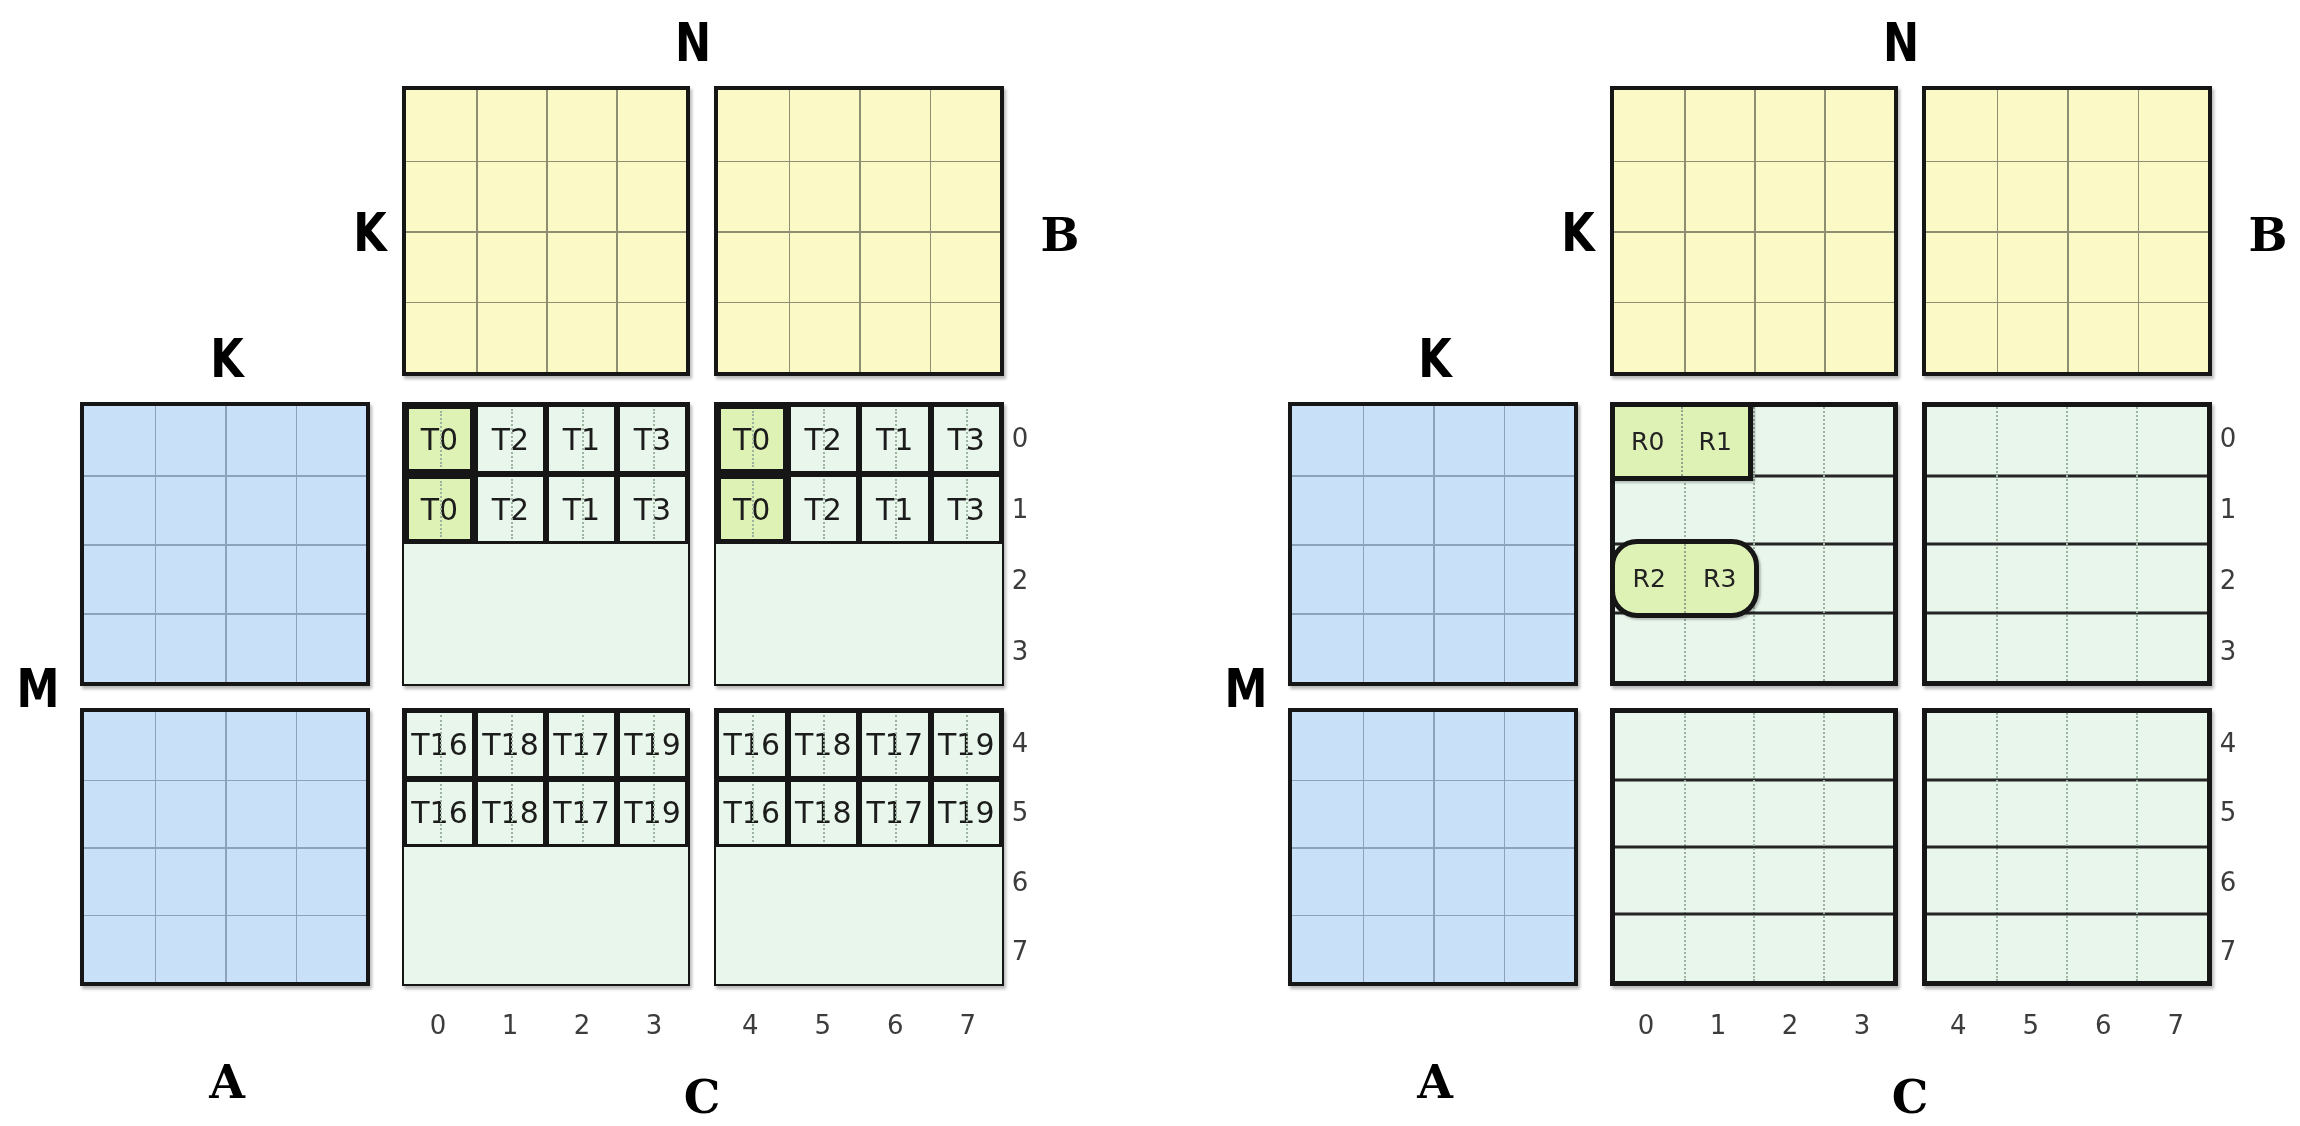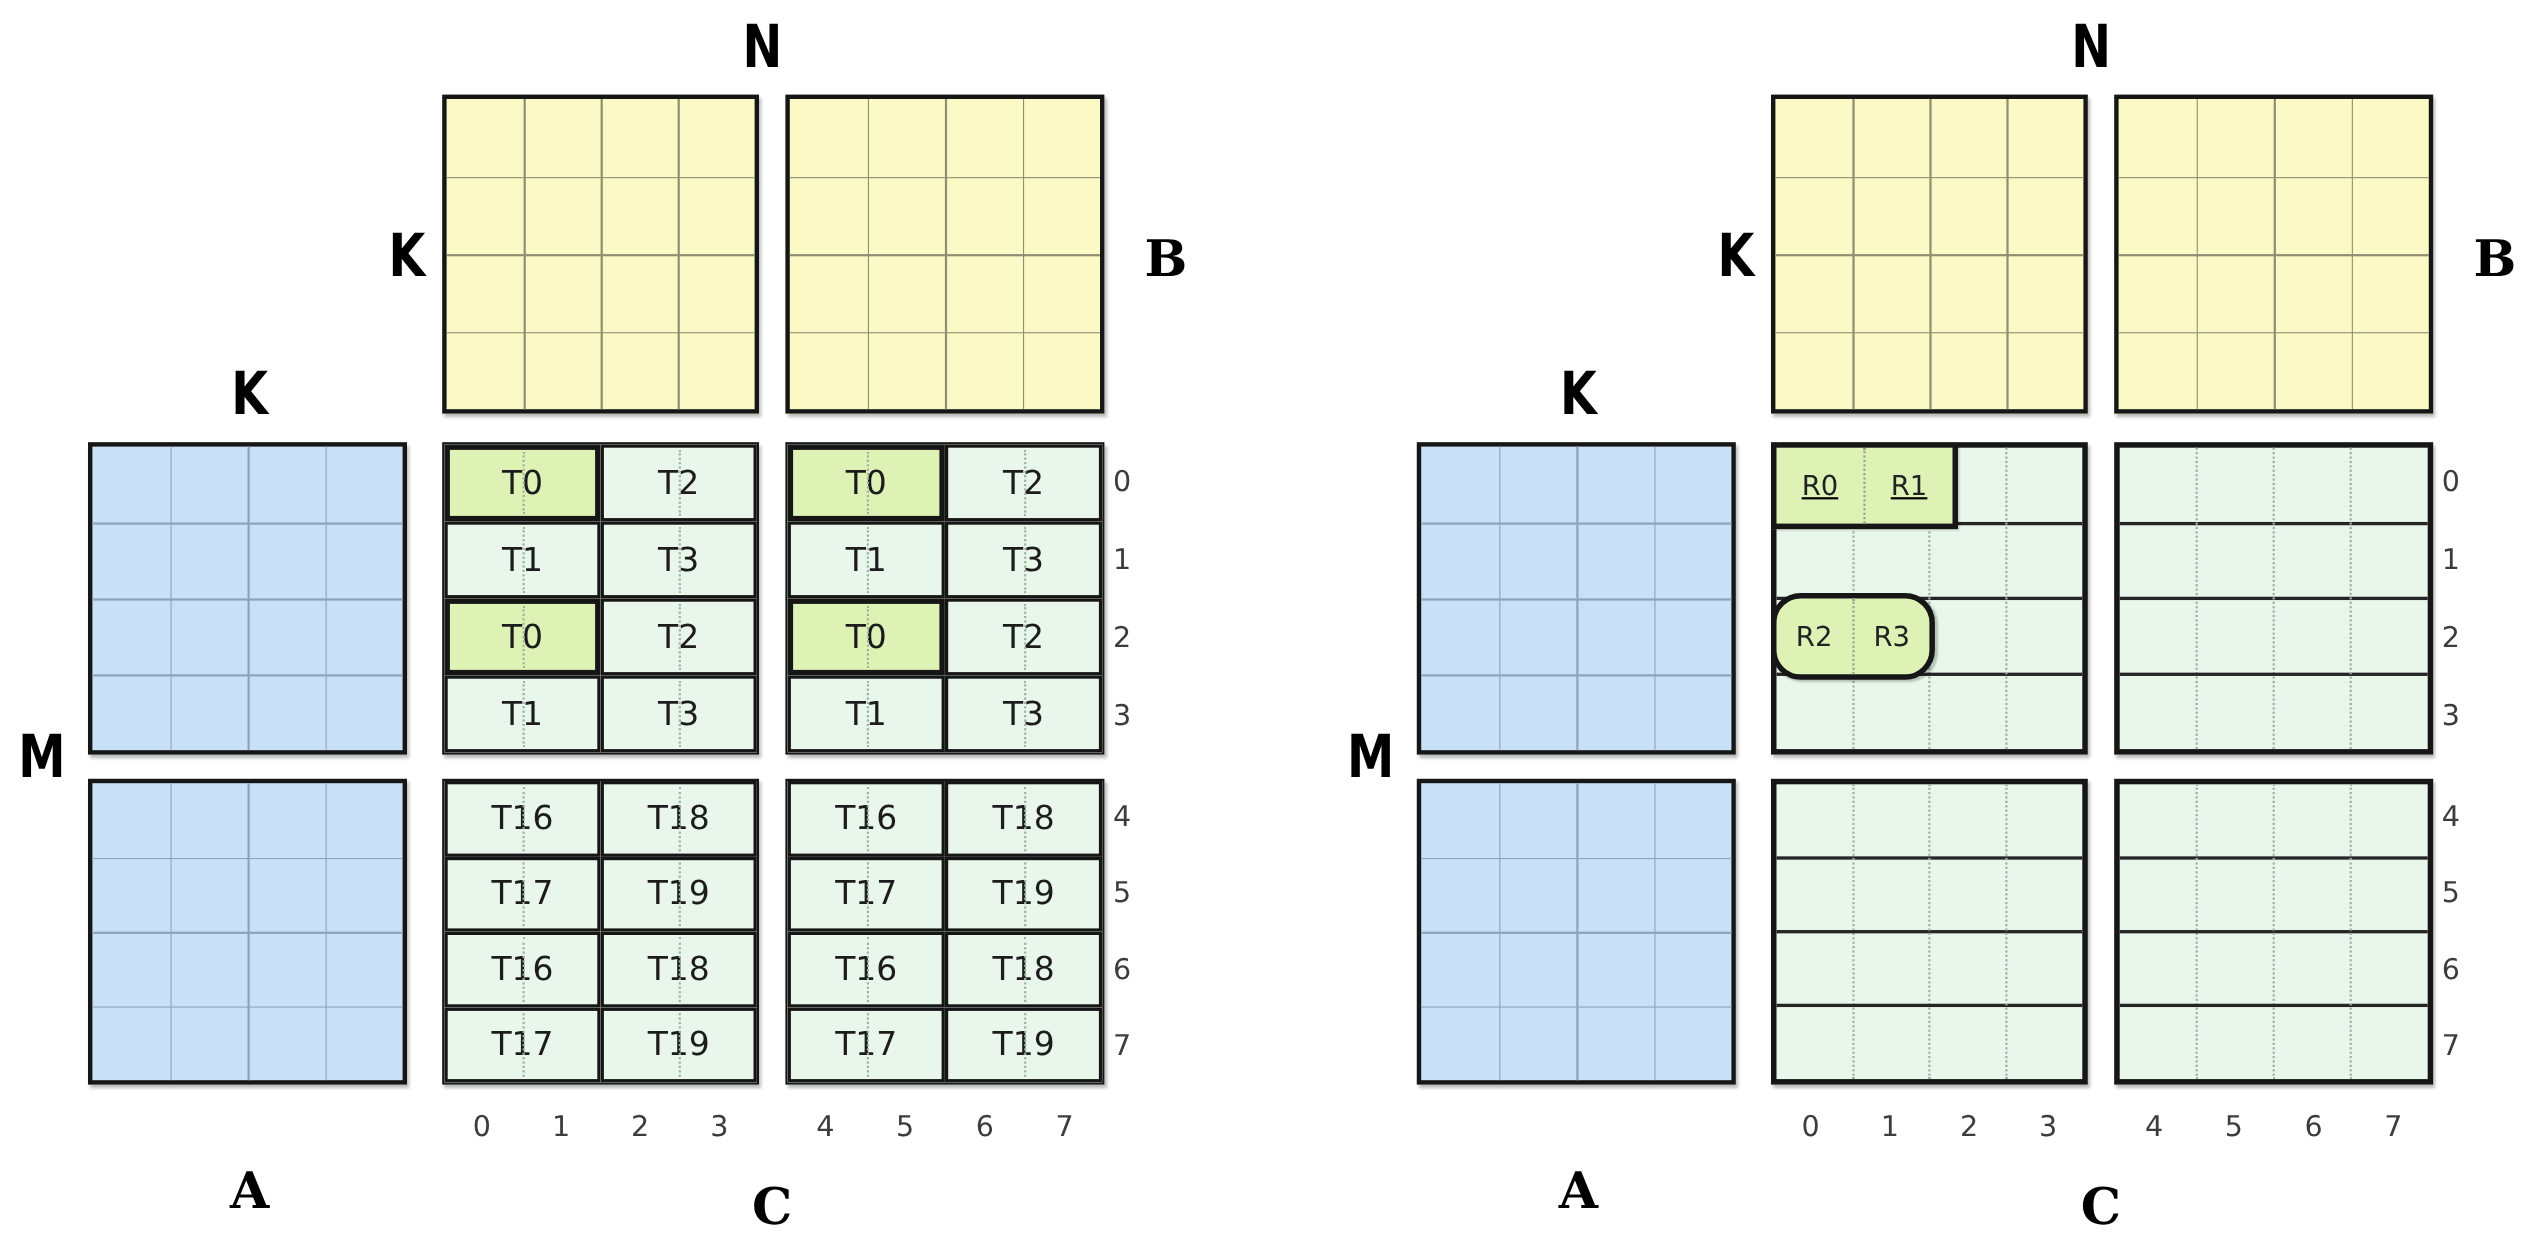--- a/index.html
+++ b/index.html
@@ -33,21 +33,21 @@
 
   .gline { position:absolute; }
   .gline.v { top:0; bottom:0; width:1.5px; }
   .gline.h { left:0; right:0; height:1.5px; }
   .b .gline { background:#8e8e72; }
   .a .gline { background:#8da3b9; }
 
   
   .tileblock {
     border-width:2px; background:var(--mint);
-    display:grid; grid-template-columns:1fr 1fr; grid-template-rows:repeat(4,1fr);
+    display:grid; grid-template-columns:1fr 1fr 1fr 1fr; grid-template-rows:repeat(4,1fr);
   }
   .tile {
     position:relative; box-sizing:border-box; border:3px solid var(--ink);
     background:var(--mint); display:flex; align-items:center; justify-content:center;
     font-size:30px; color:#1c1c1c;
   }
   .tile::before {
     content:""; position:absolute; top:2px; bottom:2px; left:50%;
     border-left:2px dotted #9cb3a0;
   }
@@ -274,21 +274,21 @@
         <div class="gline v" style="left: 75%;"></div>
         <div class="gline h" style="top: 75%;"></div>
       </div>
       <div class="block stripblock" style="left: 402px; top: 402px; width: 288px; height: 284px;">
         <div class="hsep" style="top: 25%;"></div>
         <div class="vdot" style="left: 25%;"></div>
         <div class="hsep" style="top: 50%;"></div>
         <div class="vdot" style="left: 50%;"></div>
         <div class="hsep" style="top: 75%;"></div>
         <div class="vdot" style="left: 75%;"></div>
-        <div class="rbox" style="left: -5px; top: -5px; width: 170px; height: 78.5px; text-decoration: underline;">
+        <div class="rbox" style="left: -5px; top: -5px; width: 143px; height: 78.5px;">
           <div class="rcell">R0</div>
           <div class="rcell">R1</div>
         </div>
         <div class="rbox" style="left: -5px; top: 132px; width: 149px; height: 78.5px; border-radius: 27px;">
           <div class="rcell">R2</div>
           <div class="rcell">R3</div>
         </div>
       </div>
       <div class="block stripblock" style="left: 402px; top: 708px; width: 288px; height: 278px;">
         <div class="hsep" style="top: 25%;"></div>

